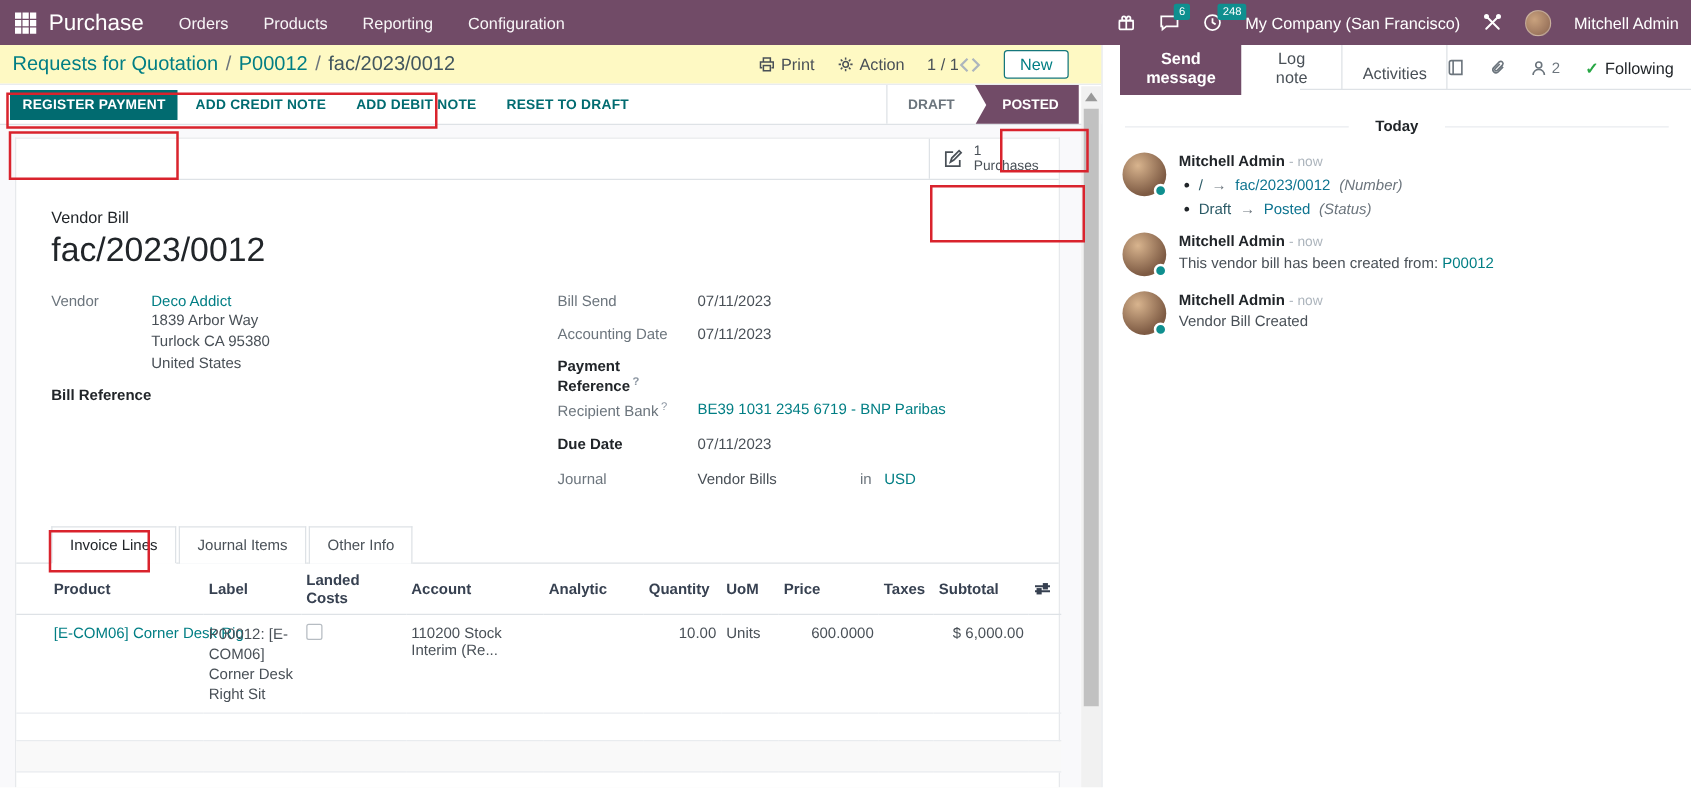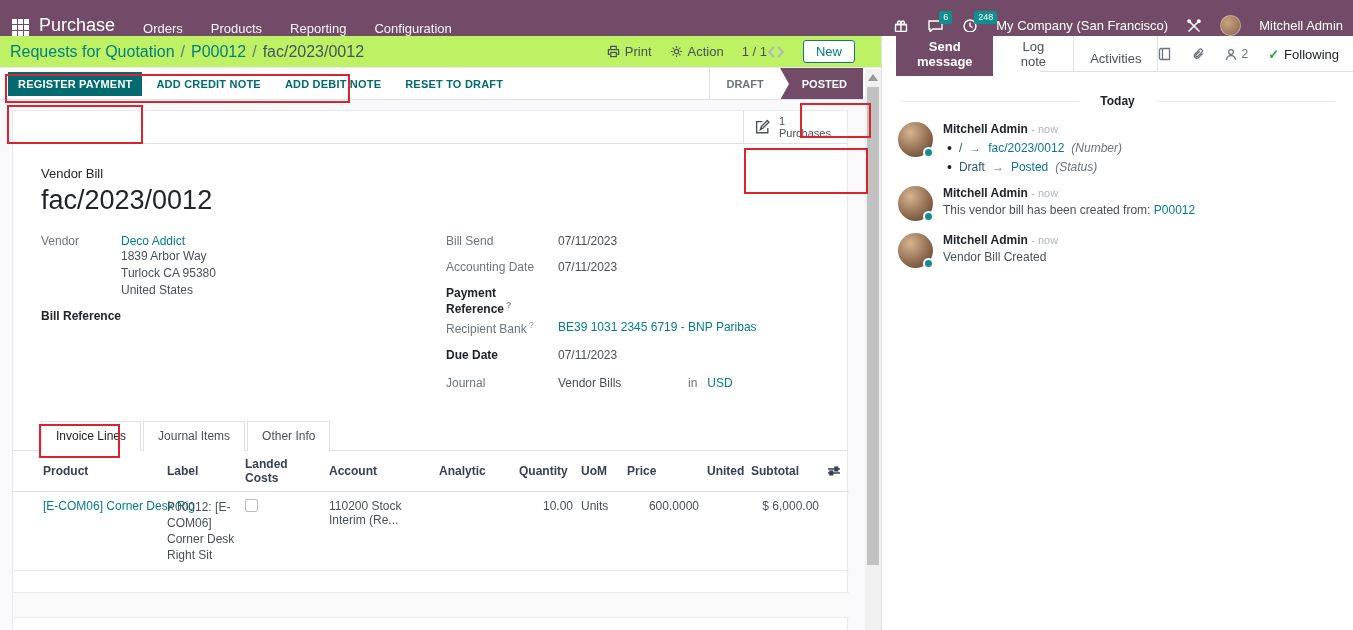--- a/index.html
+++ b/index.html
@@ -1,39 +1,39 @@
 <!DOCTYPE html>
 <html><head>
 <meta charset="utf-8">
 <style>
   * { margin:0; padding:0; box-sizing:border-box; }
   html,body { width:1353px; height:630px; overflow:hidden; background:#fff;
               font-family:"Liberation Sans", sans-serif; font-size:13px; color:#212529; }
 
   
-  .topbar { height:36px; background:#714B67; display:flex; align-items:flex-end; color:#fff; padding:0 10px 0 12px; }
+  .topbar { height:36px; background:#714B67; display:flex; align-items:center; color:#fff; padding:0 10px 0 12px; }
   .apps-grid { width:17px; height:17px; display:grid; grid-template-columns:repeat(3,5px); grid-template-rows:repeat(3,5px); gap:1px; margin-right:10px; cursor:pointer; }
   .apps-grid span { background:#fff; width:5px; height:5px; }
   .app-name { font-size:18px; font-weight:400; margin-right:28px; cursor:pointer; }
   .topmenu { display:flex; gap:28px; font-size:13px; }
   .topmenu .item { cursor:pointer; opacity:.95; }
   .top-right { margin-left:auto; display:flex; align-items:center; gap:18px; white-space:nowrap; }
   .tb-icon { position:relative; display:inline-flex; align-items:center; cursor:pointer; color:#fff; }
   .tb-badge { position:absolute; top:-7px; left:12px; background:#0F8F8F; color:#fff; font-size:9px; padding:1px 4px; border-radius:2px; line-height:11px; }
   .company { font-size:13px; }
   .avatar-sm { width:21px; height:21px; border-radius:50%; background:radial-gradient(circle at 35% 35%, #c9a27e, #8a6450); border:1px solid #ffffff55; }
   .username { font-size:13px; }
 
   
   .main { display:flex; height:594px; }
   .left { width:881px; position:relative; background:#f9f9fb; }
   .chatter { flex:1; background:#fff; border-left:1px solid #dee2e6; display:flex; flex-direction:column; }
 
   
-  .control-panel { height:31px; background:#bef264; display:flex; align-items:center; padding:0 26px 0 10px; }
+  .control-panel { height:31px; background:#fef9c3; display:flex; align-items:center; padding:0 26px 0 10px; }
   .breadcrumb { font-size:16px; display:flex; gap:6px; align-items:center; }
   .bc-link { color:#017E84; cursor:pointer; }
   .bc-sep { color:#6c757d; }
   .bc-current { color:#42565e; }
   .cp-right { margin-left:auto; display:flex; align-items:center; gap:18px; color:#495057; }
   .cp-btn { display:inline-flex; align-items:center; gap:5px; cursor:pointer; font-size:13px; color:#495057; }
   .pager { display:flex; align-items:center; font-size:13px; }
   .chev { color:#adb5bd; cursor:pointer; display:inline-flex; }
   .btn-new { border:1px solid #15777c; color:#017E84; background:#fff; padding:3px 12px; border-radius:3px; font-size:13px; cursor:pointer; }
 
@@ -346,21 +346,21 @@
           <thead>
             <tr>
               <th style="padding-left:30px">Product</th>
               <th>Label</th>
               <th>Landed Costs</th>
               <th>Account</th>
               <th>Analytic</th>
               <th class="num">Quantity</th>
               <th>UoM</th>
               <th class="num">Price</th>
-              <th>United</th>
+              <th>Taxes</th>
               <th class="num">Subtotal</th>
               <th>
                 <span class="hdr-icon">
                   <svg width="14" height="12" viewBox="0 0 14 12" fill="none" stroke="#374151" stroke-width="1.5">
                     <path d="M1 4h12M1 8h12"></path>
                       <rect x="8" y="2.2" width="2.6" height="3.6" fill="#374151"></rect>
                       <rect x="3" y="6.2" width="2.6" height="3.6" fill="#374151"></rect>
                   </svg>
                 </span>
               </th>

